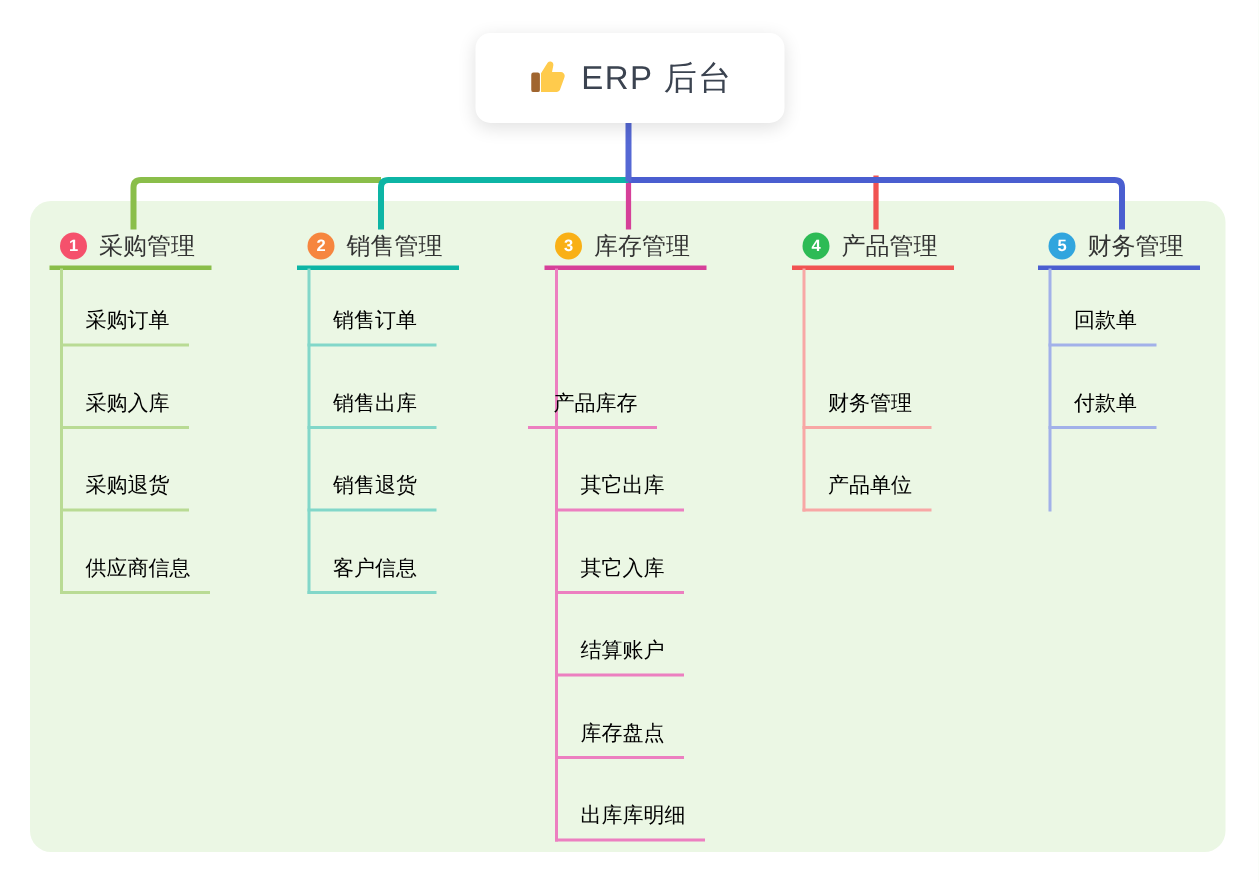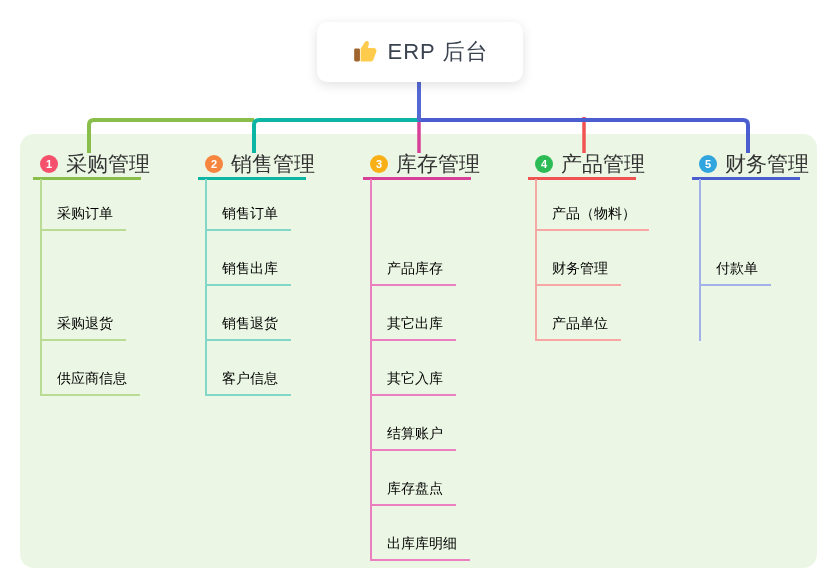--- a/index.html
+++ b/index.html
@@ -10,21 +10,21 @@
 
   svg.connectors{position:absolute;left:0;top:0;pointer-events:none;}
 
   .root-node{position:absolute;left:317px;top:22px;width:206px;height:60px;background:#ffffff;border-radius:10px;
     box-shadow:0 3px 12px rgba(0,0,0,0.12);display:flex;align-items:center;justify-content:center;gap:10px;cursor:pointer;}
   .root-title{font-size:22px;color:#3b4350;letter-spacing:1px;}
 
   .bh{position:absolute;top:151px;width:108px;height:26px;display:flex;align-items:center;border-bottom:3px solid;cursor:pointer;}
   .badge{width:18px;height:18px;margin-left:7px;border-radius:50%;color:#fff;font-size:11px;font-weight:bold;
     display:flex;align-items:center;justify-content:center;flex:0 0 auto;}
-  .bl{margin-left:8px;font-size:21px;color:#333333;white-space:nowrap;}
+  .bl{margin-left:8px;font-size:16px;color:#333333;white-space:nowrap;}
 
   .b0{border-color:#8abe4a}.b1{border-color:#0db5a5}.b2{border-color:#d64099}.b3{border-color:#f15352}.b4{border-color:#4a5ed0}
   .g0{background:#f5516c}.g1{background:#f6863f}.g2{background:#f9b016}.g3{background:#2dbb55}.g4{background:#31a5de}
 
   .vl{position:absolute;width:2px;}
   .v0{background:#b9db94}.v1{background:#82d7c9}.v2{background:#ec7fc0}.v3{background:#f8a7a5}.v4{background:#a2b1e9}
 
   .ch{position:absolute;height:34px;box-sizing:border-box;display:flex;align-items:flex-end;
     padding:0 13px 6px 17px;font-size:14px;color:#000000;white-space:nowrap;border-bottom:2px solid;cursor:pointer;}
   .c0{border-color:#b9db94}.c1{border-color:#82d7c9}.c2{border-color:#ec7fc0}.c3{border-color:#f8a7a5}.c4{border-color:#a2b1e9}
@@ -52,54 +52,55 @@
     </svg>
     <span class="root-title">ERP 后台</span>
   </div>
 
   <div class="bh b0" style="left:33px">
     <span class="badge g0">1</span>
     <span class="bl">采购管理</span>
   </div>
   <div class="vl v0" style="left:40px;top:179px;height:217px"></div>
   <div class="ch c0" style="left:40px;top:197px">采购订单</div>
+  <div class="ch c0" style="left:40px;top:252px">采购入库</div>
   <div class="ch c0" style="left:40px;top:307px">采购退货</div>
   <div class="ch c0" style="left:40px;top:362px">供应商信息</div>
 
   <div class="bh b1" style="left:198px">
     <span class="badge g1">2</span>
     <span class="bl">销售管理</span>
   </div>
   <div class="vl v1" style="left:205px;top:179px;height:217px"></div>
   <div class="ch c1" style="left:205px;top:197px">销售订单</div>
   <div class="ch c1" style="left:205px;top:252px">销售出库</div>
   <div class="ch c1" style="left:205px;top:307px">销售退货</div>
   <div class="ch c1" style="left:205px;top:362px">客户信息</div>
 
   <div class="bh b2" style="left:363px">
     <span class="badge g2">3</span>
     <span class="bl">库存管理</span>
   </div>
   <div class="vl v2" style="left:370px;top:179px;height:382px"></div>
-  <div class="ch c2" style="left:370px;top:252px">产品库存</div>
+  <div class="ch c2" style="left:352px;top:252px">产品库存</div>
   <div class="ch c2" style="left:370px;top:307px">其它出库</div>
   <div class="ch c2" style="left:370px;top:362px">其它入库</div>
   <div class="ch c2" style="left:370px;top:417px">结算账户</div>
   <div class="ch c2" style="left:370px;top:472px">库存盘点</div>
   <div class="ch c2" style="left:370px;top:527px">出库库明细</div>
 
   <div class="bh b3" style="left:528px">
     <span class="badge g3">4</span>
     <span class="bl">产品管理</span>
   </div>
   <div class="vl v3" style="left:535px;top:179px;height:162px"></div>
-  <div class="ch c3" style="left:535px;top:197px">产品（物料）</div>
   <div class="ch c3" style="left:535px;top:252px">财务管理</div>
   <div class="ch c3" style="left:535px;top:307px">产品单位</div>
 
   <div class="bh b4" style="left:692px">
     <span class="badge g4">5</span>
     <span class="bl">财务管理</span>
   </div>
   <div class="vl v4" style="left:699px;top:179px;height:162px"></div>
+  <div class="ch c4" style="left:699px;top:197px">回款单</div>
   <div class="ch c4" style="left:699px;top:252px">付款单</div>
 
 </div>
 
 </body></html>

